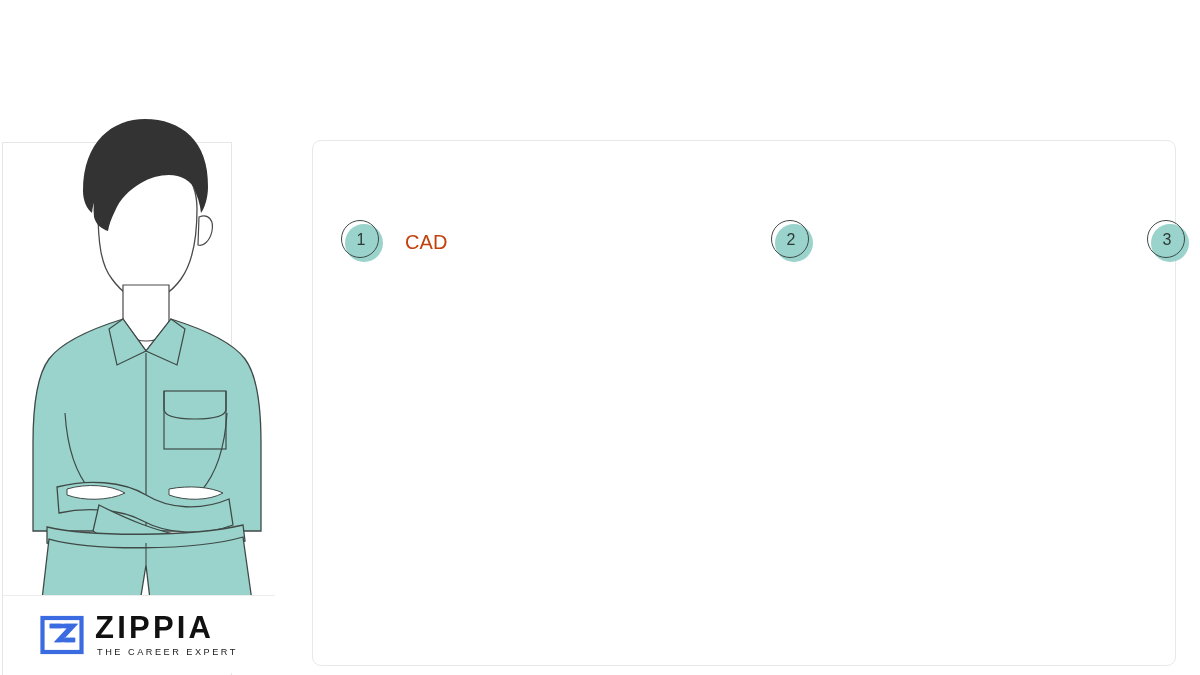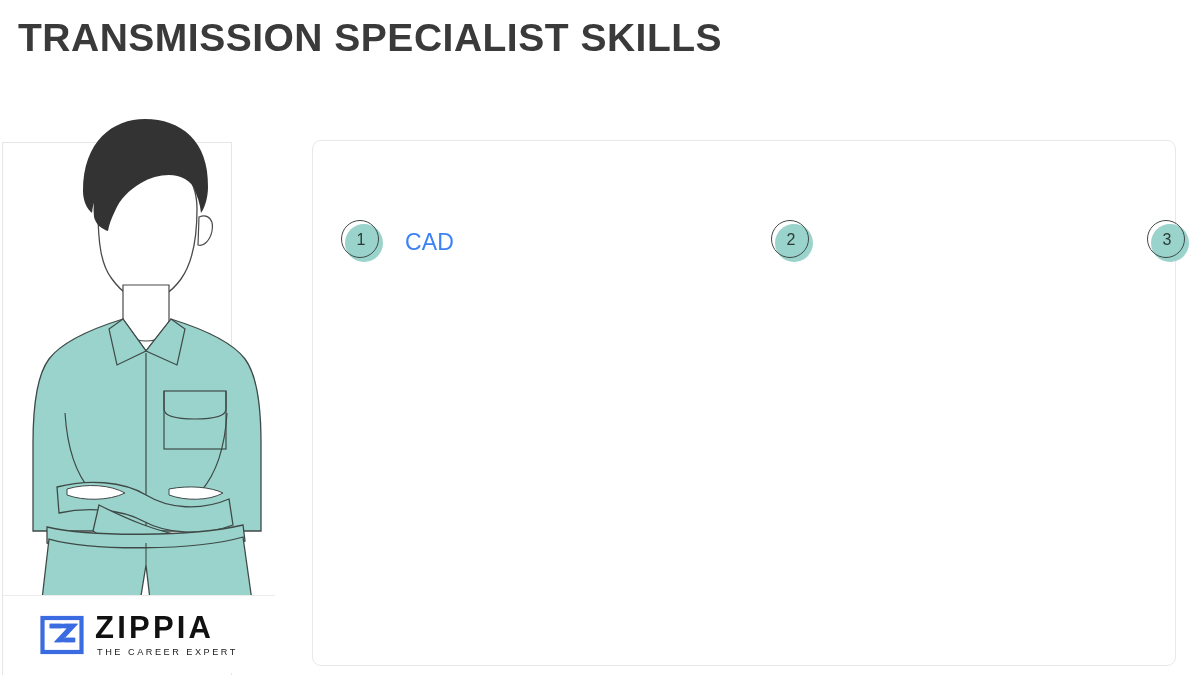--- a/index.html
+++ b/index.html
@@ -151,32 +151,31 @@
     height: 40px;
     display: flex;
     align-items: center;
     justify-content: center;
     font-size: 16px;
     color: #2d3a38;
     font-family: "Liberation Sans", sans-serif;
   }
 
   .skill-label {
-    font-size: 23px;
-    color: #3b82f6;
+    font-size: 20px;
+    color: #c2410c;
     white-space: nowrap;
     letter-spacing: 0.1px;
   }
 </style>
 </head>
 <body>
 
 <div id="page">
 
-  <h1 id="page-title">TRANSMISSION SPECIALIST SKILLS</h1>
 
   <div id="illustration-panel">
 
     <svg id="person-illustration" viewBox="0 0 272 495">
 
       <path d="M78 78 C78 28 108 6 140 6 C176 6 204 28 203 74
                C203 86 199 96 196 100 C194 82 186 66 172 58
                C152 48 120 52 104 66 C94 75 88 88 87 100
                C82 96 78 88 78 78 Z" fill="#333333"></path>
 

